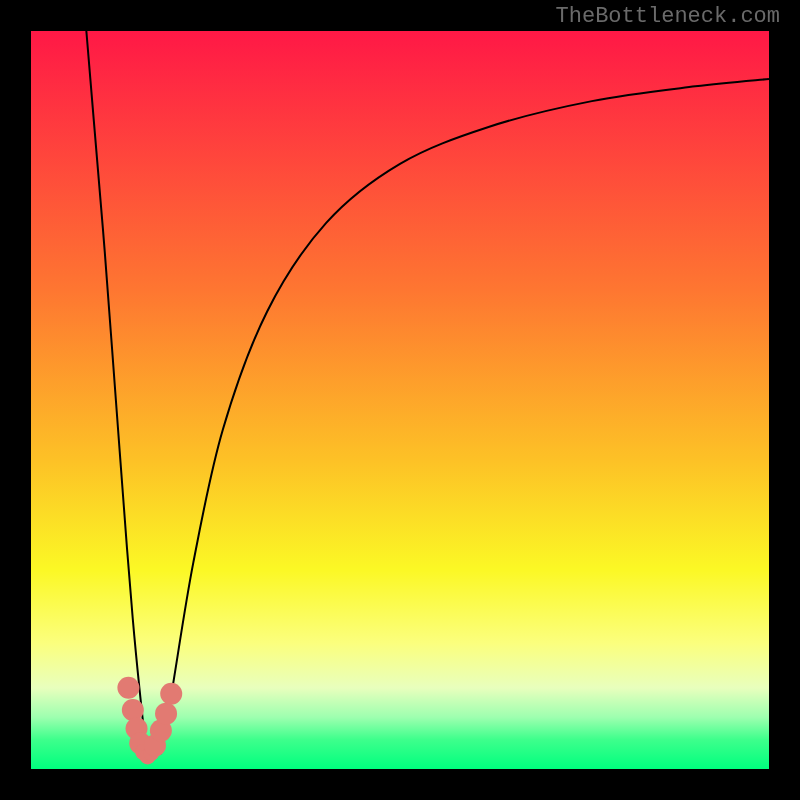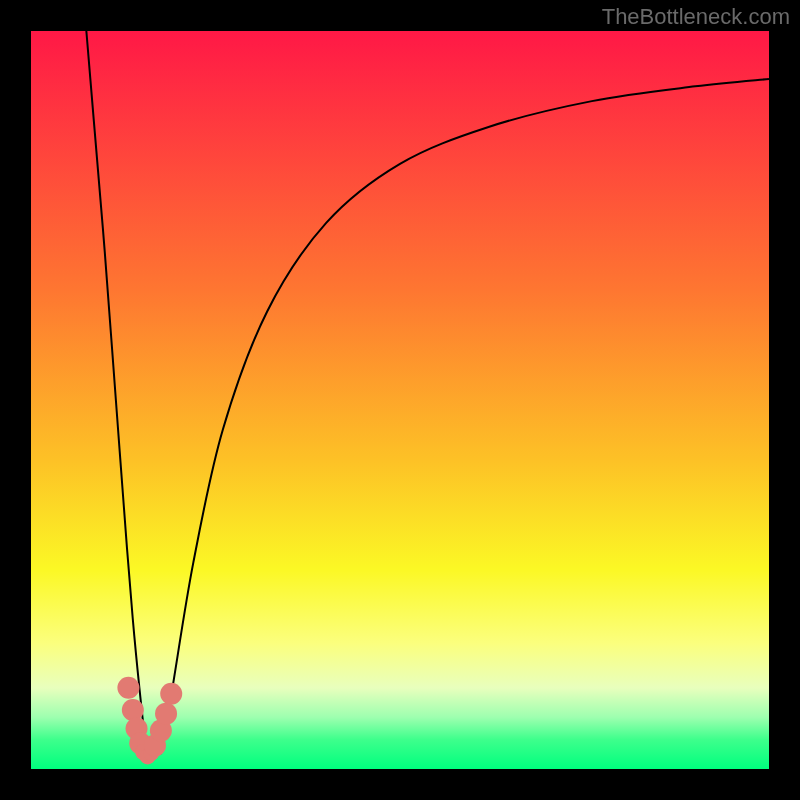--- a/index.html
+++ b/index.html
@@ -10,22 +10,22 @@
       overflow: hidden;
     }
     .chart-container {
       width: 800px;
       height: 800px;
       position: relative;
     }
     .watermark {
       position: absolute;
       top: 4px;
-      right: 10px;
-      font-family: Liberation Sans, sans-serif;
+      right: 20px;
+      font-family: Liberation Mono, monospace;
       font-size: 22px;
       color: #6a6a6a;
       font-weight: normal;
       z-index: 10;
     }
     svg {
       display: block;
     }
   </style>
 </head>

